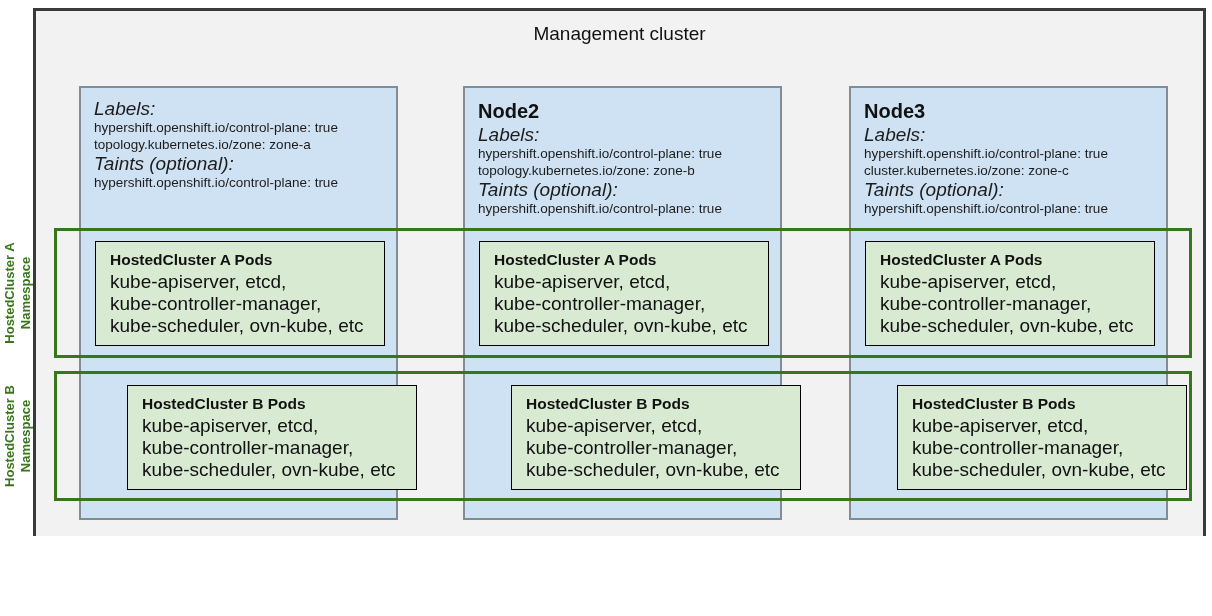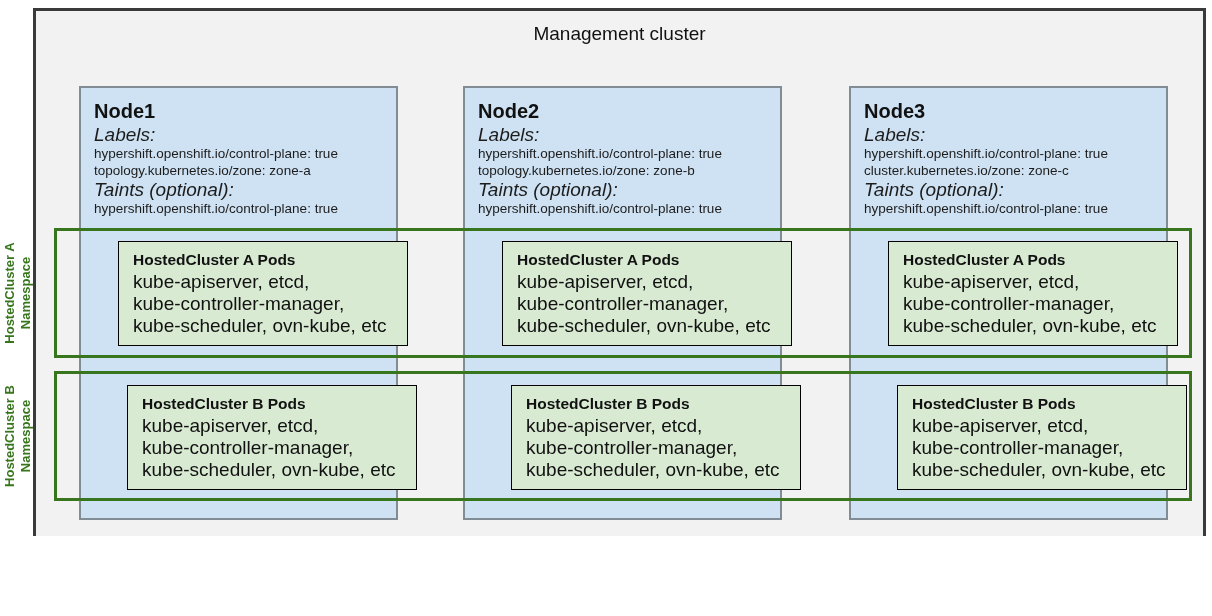--- a/index.html
+++ b/index.html
@@ -73,21 +73,21 @@
     left: 14px;
     width: 290px;
     height: 105px;
     box-sizing: border-box;
     background: var(--pods-fill, #d9ead3);
     border: 1.5px solid #000;
     padding: 7px 14px 0 14px;
     white-space: nowrap;
     overflow: hidden;
   }
-  .pods-box.pods-a { top: 153px; margin-left: 23px; }
+  .pods-box.pods-a { top: 153px; }
   .pods-box.pods-b { top: 297px; margin-left: 32px; }
   .pods-title {
     font-size: 15.5px;
     font-weight: bold;
     line-height: 22px;
   }
   .pods-line {
     font-size: 19px;
     line-height: 22px;
   }
@@ -126,21 +126,20 @@
 <body>
 
 <div class="stage">
 
   <div class="outer-box">
     <div class="cluster-title">Management cluster</div>
   </div>
 
   <div class="node-box n0">
     <div class="node-head">
-      <div class="node-name">Node1</div>
       <div class="node-sub">Labels:</div>
       <div class="node-line">hypershift.openshift.io/control-plane: true</div>
       <div class="node-line">topology.kubernetes.io/zone: zone-a</div>
       <div class="node-sub">Taints (optional):</div>
       <div class="node-line">hypershift.openshift.io/control-plane: true</div>
     </div>
     <div class="pods-box pods-a">
       <div class="pods-title">HostedCluster A Pods</div>
       <div class="pods-line">kube-apiserver, etcd,</div>
       <div class="pods-line">kube-controller-manager,</div>

